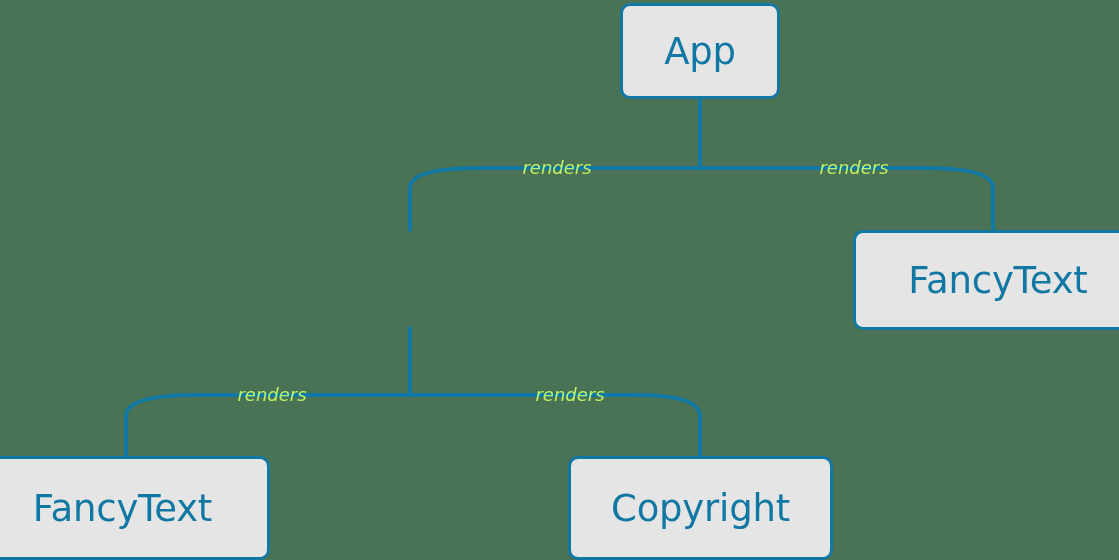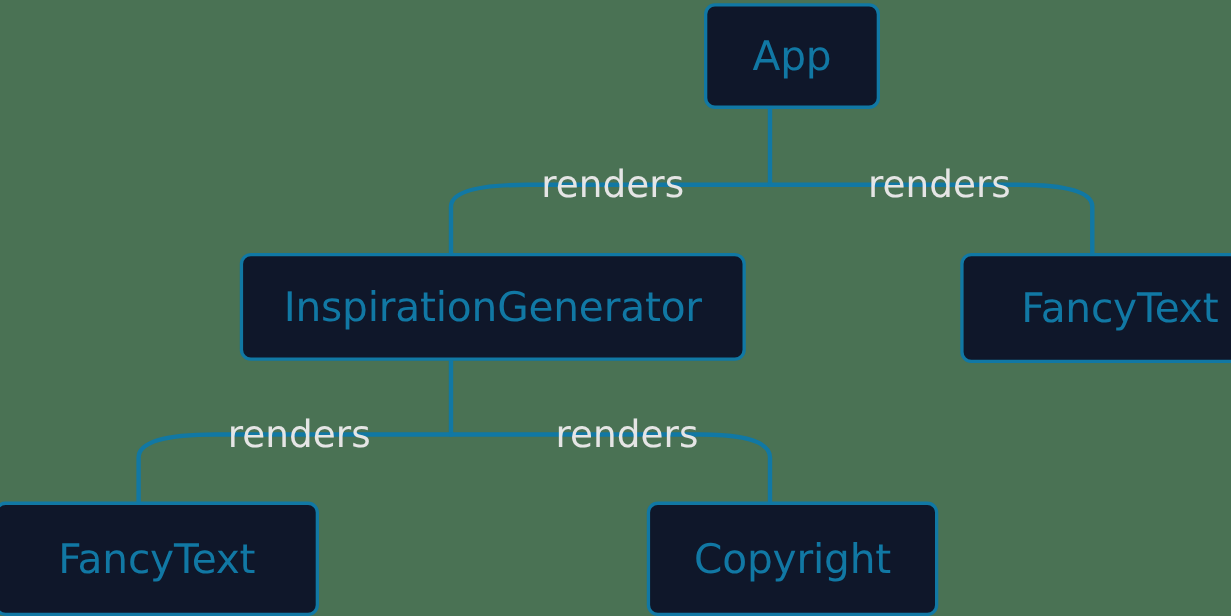--- a/index.html
+++ b/index.html
@@ -19,49 +19,49 @@
     position: absolute;
     left: 0;
     top: 0;
     width: 1119px;
     height: 560px;
     pointer-events: none;
   }
   .node {
     position: absolute;
     box-sizing: border-box;
-    background: #0f172a;
+    background: #e5e5e5;
     border: 3px solid #1178a4;
     border-radius: 10px;
     display: flex;
     align-items: center;
     justify-content: center;
     color: #1178a4;
     font-size: 37px;
     font-weight: 400;
     letter-spacing: -0.2px;
     line-height: 1;
     white-space: nowrap;
     z-index: 2;
-    margin-left: 20px;
   }
   .node-label {
     display: block;
     padding: 0 6px;
   }
   .edge-label {
     position: absolute;
-    color: #e5e5e5;
-    font-size: 34px;
+    color: #bef264;
+    font-size: 18px;
     font-weight: 500;
     line-height: 1;
     white-space: nowrap;
     transform: translate(-50%, -50%);
     z-index: 3;
     letter-spacing: 0px;
+    font-style: italic;
   }
 </style>
 </head>
 <body>
 
 <div id="canvas">
 
   <svg id="wires" viewBox="0 0 1119 560" width="1119" height="560" xmlns="http://www.w3.org/2000/svg">
     <g fill="none" stroke="#1178a4" stroke-width="4" stroke-linecap="round" stroke-linejoin="round">
 
@@ -76,23 +76,20 @@
       <path d="M 410 395 L 196 395 Q 126 395 126 416 L 126 456"></path>
 
       <path d="M 410 395 L 636 395 Q 700 395 700 416 L 700 456"></path>
     </g>
   </svg>
 
   <div class="node" style="left:620px; top:3px; width:160px; height:96px;">
     <span class="node-label">App</span>
   </div>
 
-  <div class="node" style="left:198px; top:230px; width:460px; height:98px;">
-    <span class="node-label">InspirationGenerator</span>
-  </div>
 
   <div class="node" style="left:853px; top:230px; width:290px; height:100px;">
     <span class="node-label">FancyText</span>
   </div>
 
   <div class="node" style="left:-25px; top:456px; width:295px; height:104px;">
     <span class="node-label">FancyText</span>
   </div>
 
   <div class="node" style="left:568px; top:456px; width:265px; height:104px;text-align:center;">

